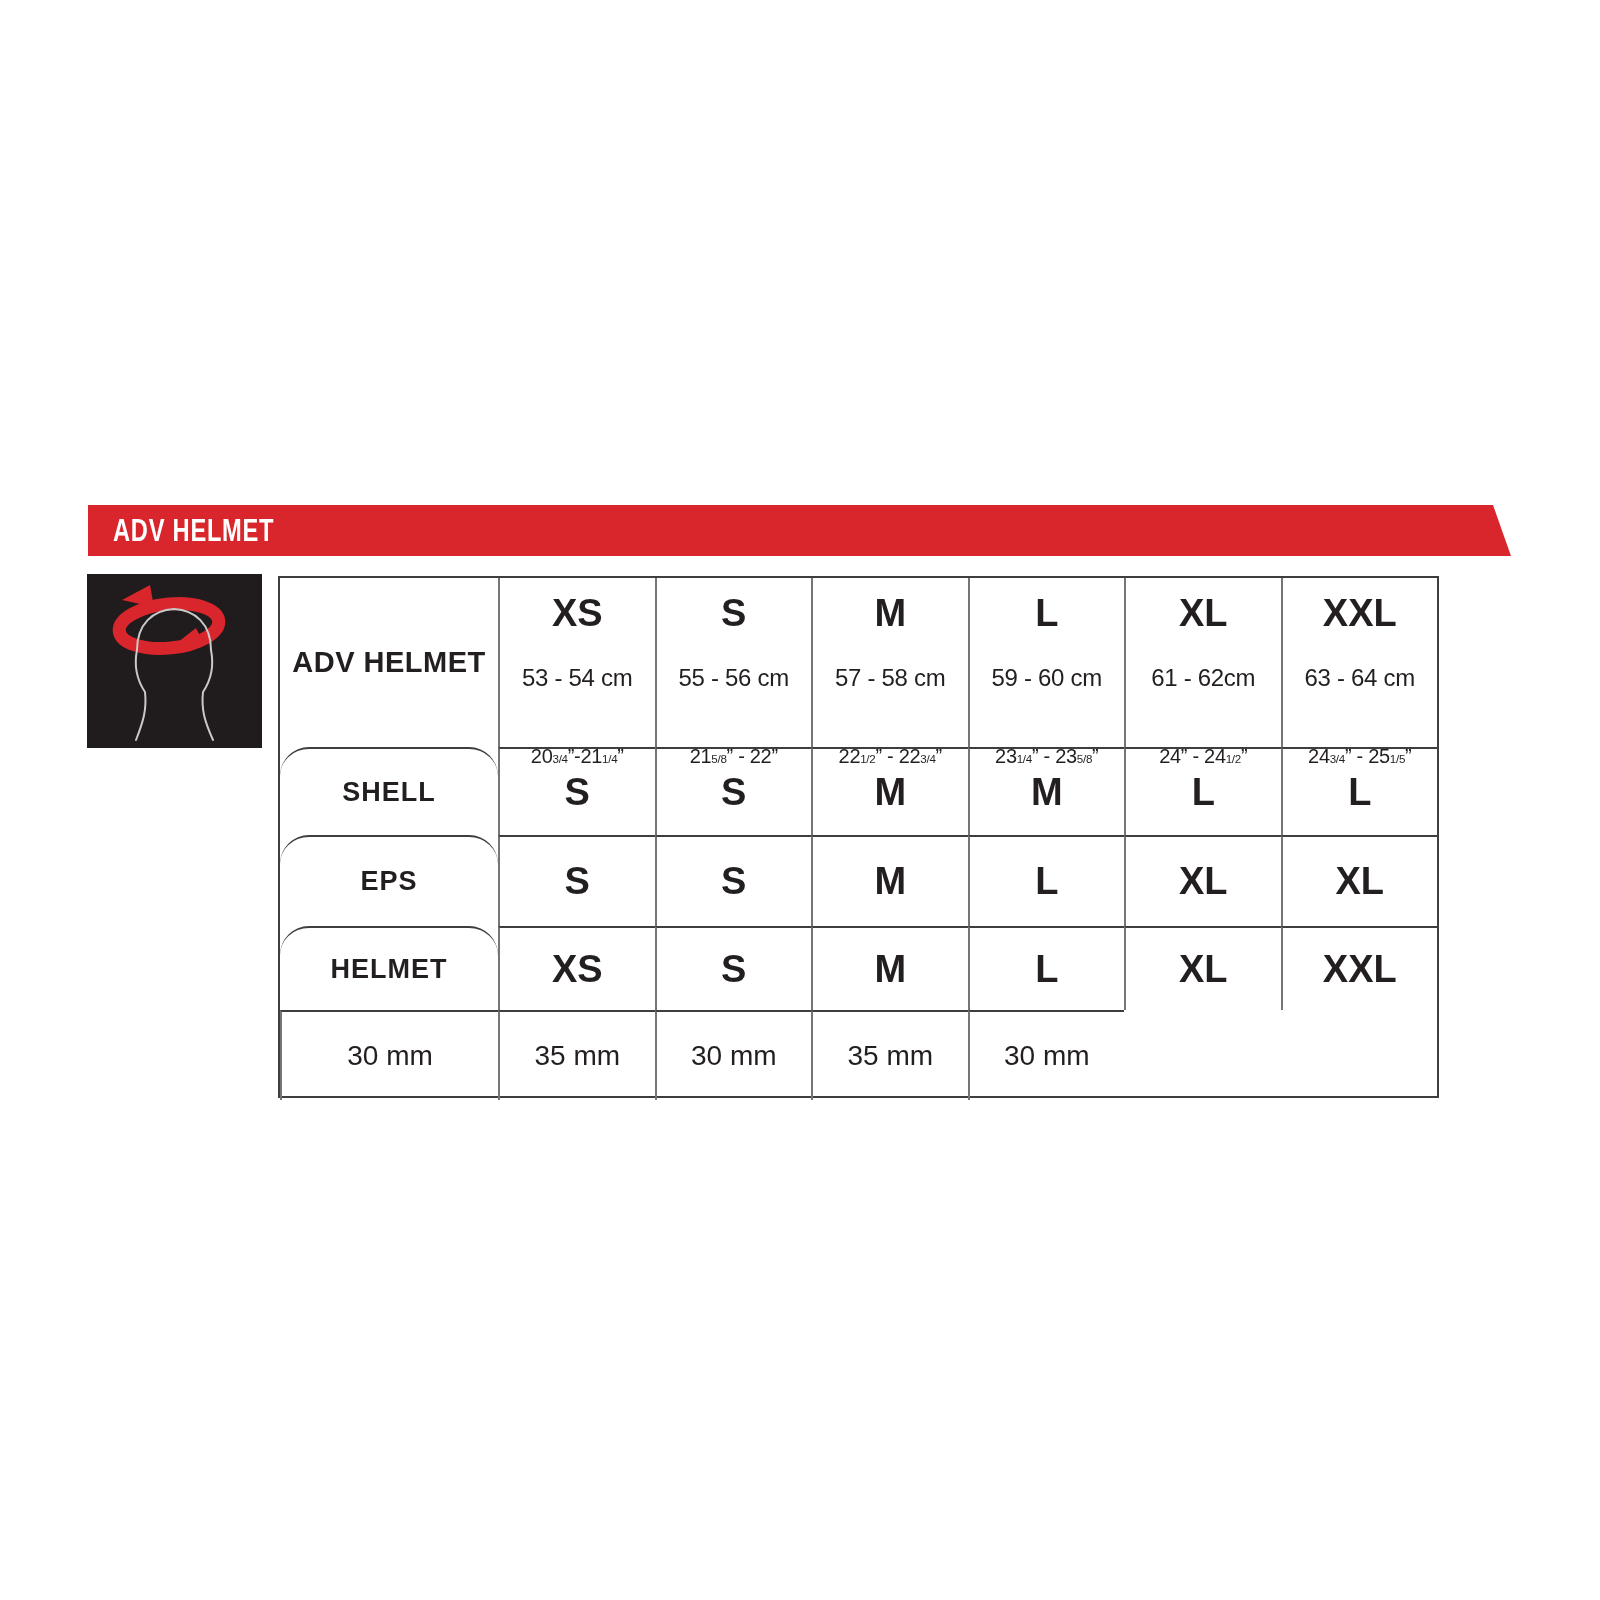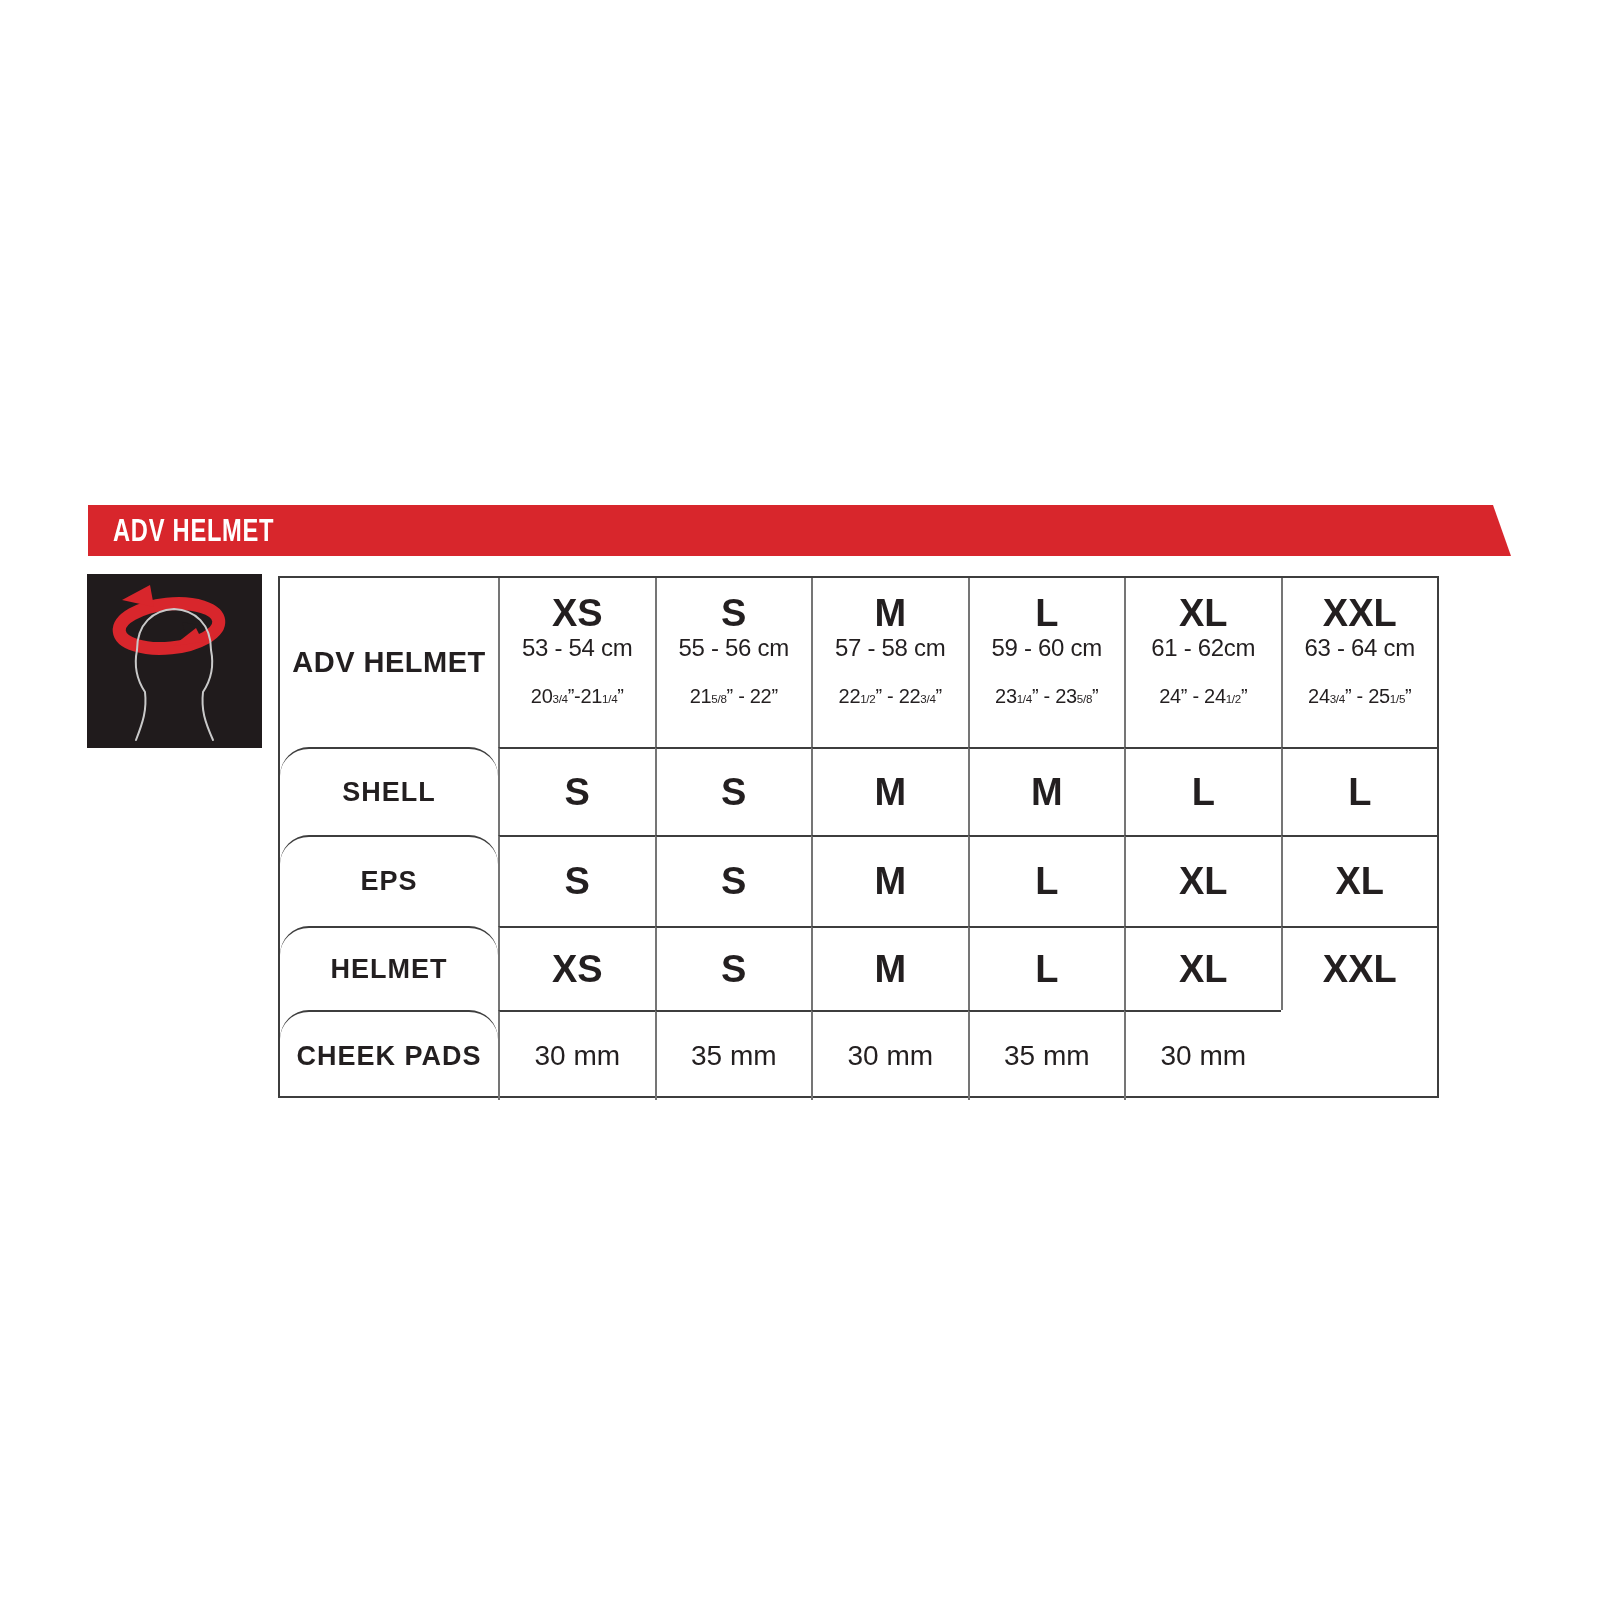--- a/index.html
+++ b/index.html
@@ -29,21 +29,21 @@
   .size-table{
     position:absolute;left:278px;top:576px;width:1161px;height:522px;
     display:grid;
     grid-template-columns:218px repeat(6,1fr);
     grid-template-rows:169px 88px 91px 84px 90px;
     border:2px solid #3E3E3E;background:#ffffff;
     box-sizing:border-box;
   }
   .cell{
     display:flex;flex-direction:column;align-items:center;justify-content:center;
-    box-sizing:border-box;text-align:center;
+    box-sizing:border-box;text-align:center;gap:30px;
   }
   .vline{border-left:2px solid #757575;}
   .hline{border-top:2px solid #3E3E3E;}
   .corner-label{font-size:29px;font-weight:bold;letter-spacing:.5px;}
   .hdr{justify-content:flex-start;padding-top:15px;}
   .hdr .size-label{font-size:38px;font-weight:bold;line-height:1.1;}
   .hdr .cm-range{font-size:24px;line-height:1.1;letter-spacing:-.3px;}
   .hdr .inch-range{font-size:20px;margin-top:24px;line-height:1.1;letter-spacing:-.3px;white-space:nowrap;}
   .fr{font-size:.58em;}
   .row-label{font-size:27px;font-weight:bold;letter-spacing:1px;border-radius:29px;}
@@ -122,19 +122,18 @@
     <div class="cell val-strong vline hline">L</div>
     <div class="cell val-strong vline hline">XL</div>
     <div class="cell val-strong vline hline">XL</div>
     <div class="cell row-label hline">HELMET</div>
     <div class="cell val-strong vline hline">XS</div>
     <div class="cell val-strong vline hline">S</div>
     <div class="cell val-strong vline hline">M</div>
     <div class="cell val-strong vline hline">L</div>
     <div class="cell val-strong vline hline">XL</div>
     <div class="cell val-strong vline hline">XXL</div>
-    <div class="cell row-label hline">CHEEK PADS</div>
     <div class="cell val-plain vline hline">30 mm</div>
     <div class="cell val-plain vline hline">35 mm</div>
     <div class="cell val-plain vline hline">30 mm</div>
     <div class="cell val-plain vline hline">35 mm</div>
     <div class="cell val-plain vline hline">30 mm</div>
   </div>
 
 </body></html>

